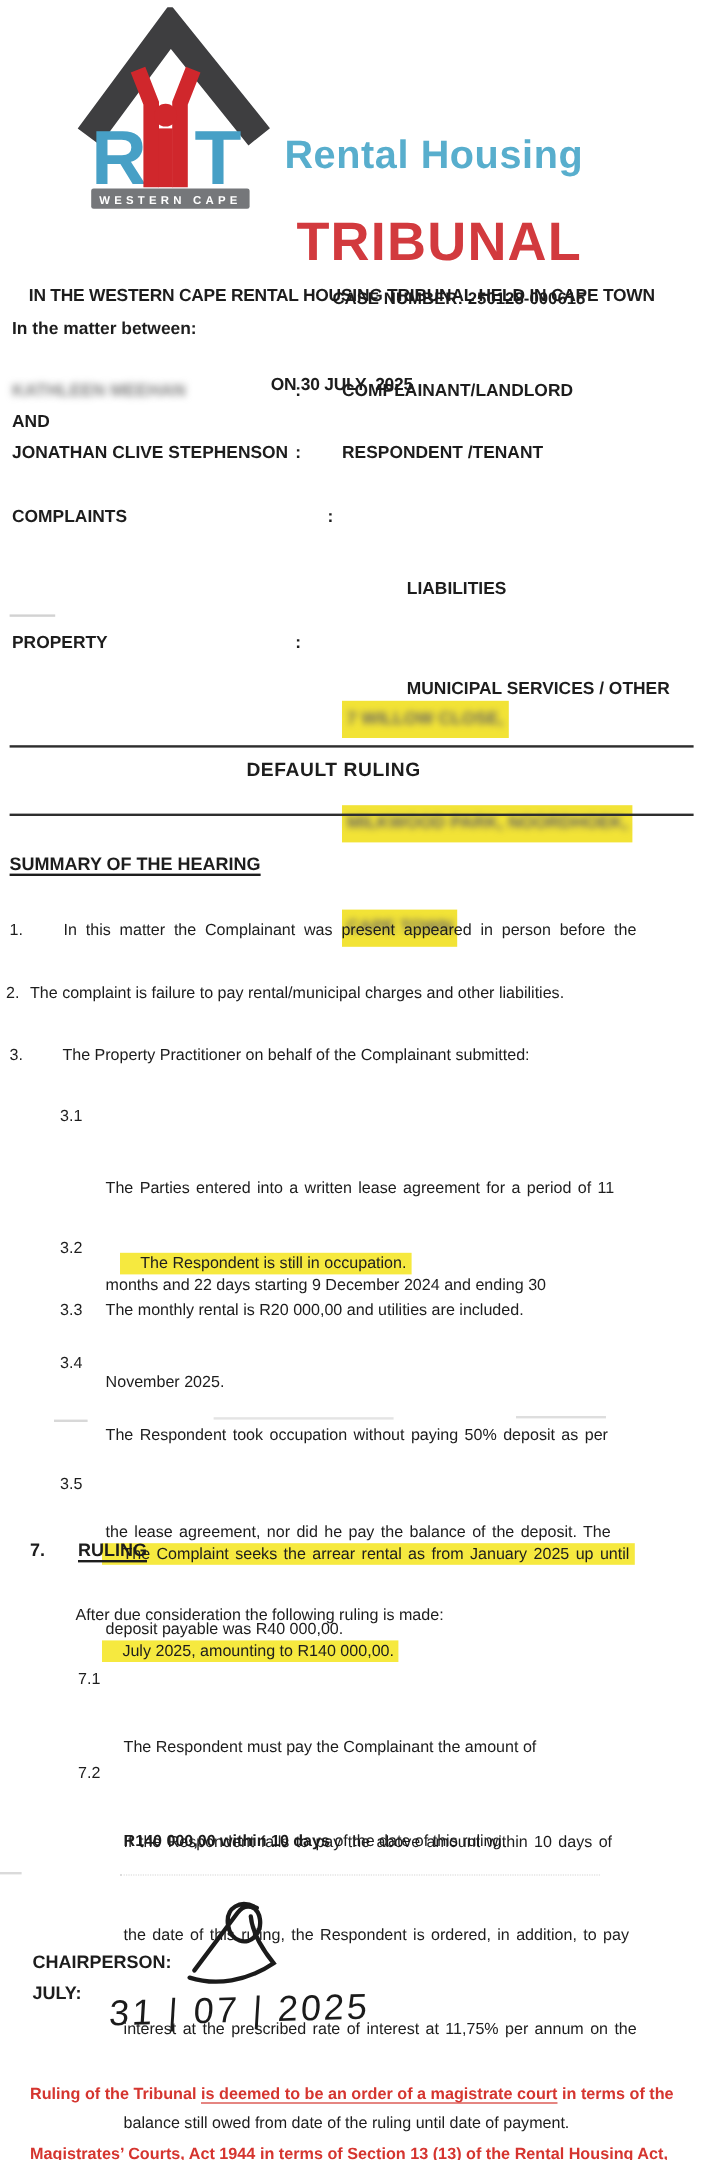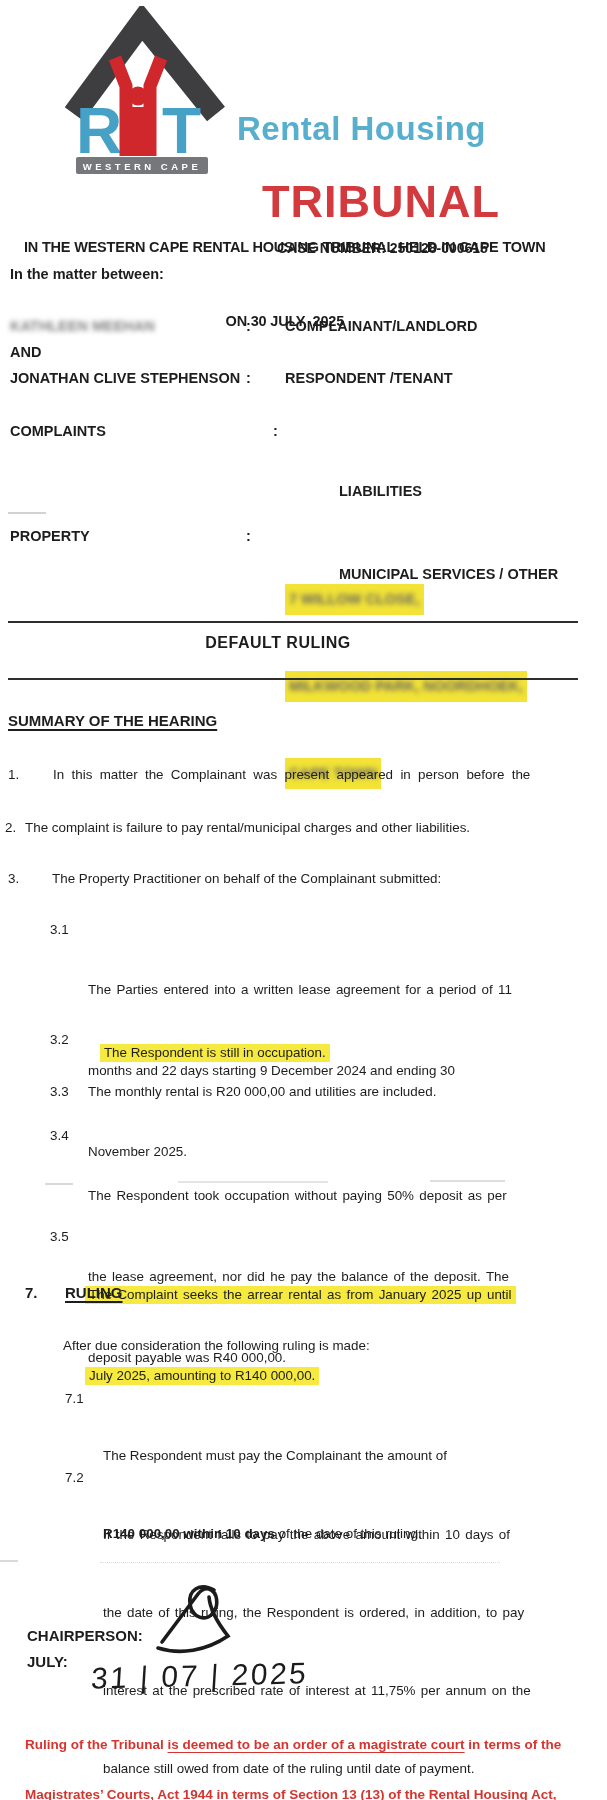--- a/index.html
+++ b/index.html
@@ -10,28 +10,28 @@
   .f13{font-size:13.4px;}
   .f14{font-size:14px;}
   .f145{font-size:14.5px;}
   .f15{font-size:15px;}
   .f16{font-size:16px;}
   .ln{white-space:pre;}
   .ws1{word-spacing:1.6px;}
   .ws4{word-spacing:3.6px;}
   .row{display:grid;grid-template-columns:236px 39px auto;align-items:start;}
   .hl{background:#f2e336;padding:1px 4px 2px 4px;display:inline-block;}
-  .hl2{background:#f6e93f;padding:1px 4px 2px 4px;display:inline;}
+  .hl2{background:#f6e93f;padding:1px 4px 2px 17px;display:inline;}
   .blur{filter:blur(2.6px);color:#6b6860;font-weight:700;}
   .nblur{filter:blur(2.9px);color:#828282;font-weight:700;}
   .ul{text-decoration:underline;text-decoration-thickness:1.6px;text-underline-offset:3px;}
   .rule{position:absolute;left:8px;width:570px;height:2px;background:#2e2e2e;}
   .art{position:absolute;background:#d2d2d2;height:2px;}
   .brand1{font-weight:700;font-size:33px;letter-spacing:0.5px;color:#58aecd;line-height:33px;}
-  .brand2{font-weight:700;font-size:45px;letter-spacing:1px;color:#d23a3e;line-height:42px;margin-left:25px;margin-top:0px;}
+  .brand2{font-weight:700;font-size:45px;letter-spacing:1px;color:#d23a3e;line-height:42px;margin-left:10px;margin-top:0px;}
   .foot{color:#d5352f;font-weight:700;font-size:13.5px;line-height:16.8px;white-space:pre;}
   .fu{text-decoration:underline;text-underline-offset:2.5px;}
   .hand{font-size:30px;letter-spacing:2.5px;color:#1b1b1b;transform:rotate(-1.5deg) skewX(-5deg);display:inline-block;font-weight:500;}
 </style>
 </head>
 <body>
 
 <div class="page">
 
   <svg class="b" style="left:60px;top:6px;" width="170" height="170" viewBox="0 0 170 170">

